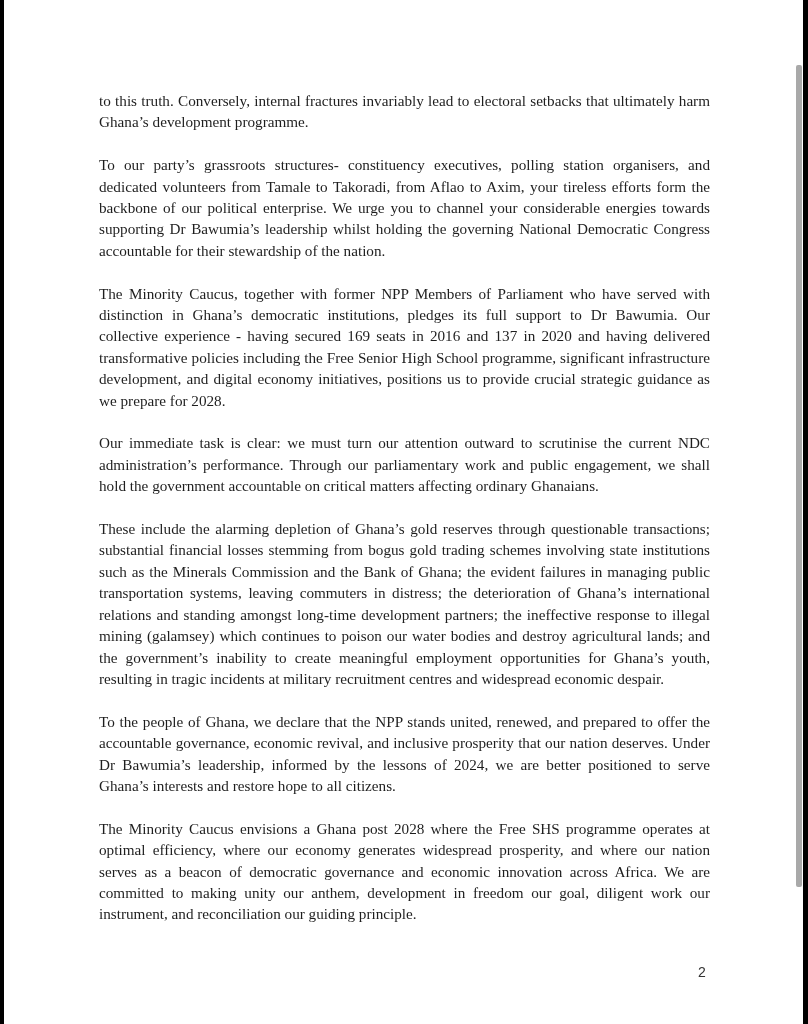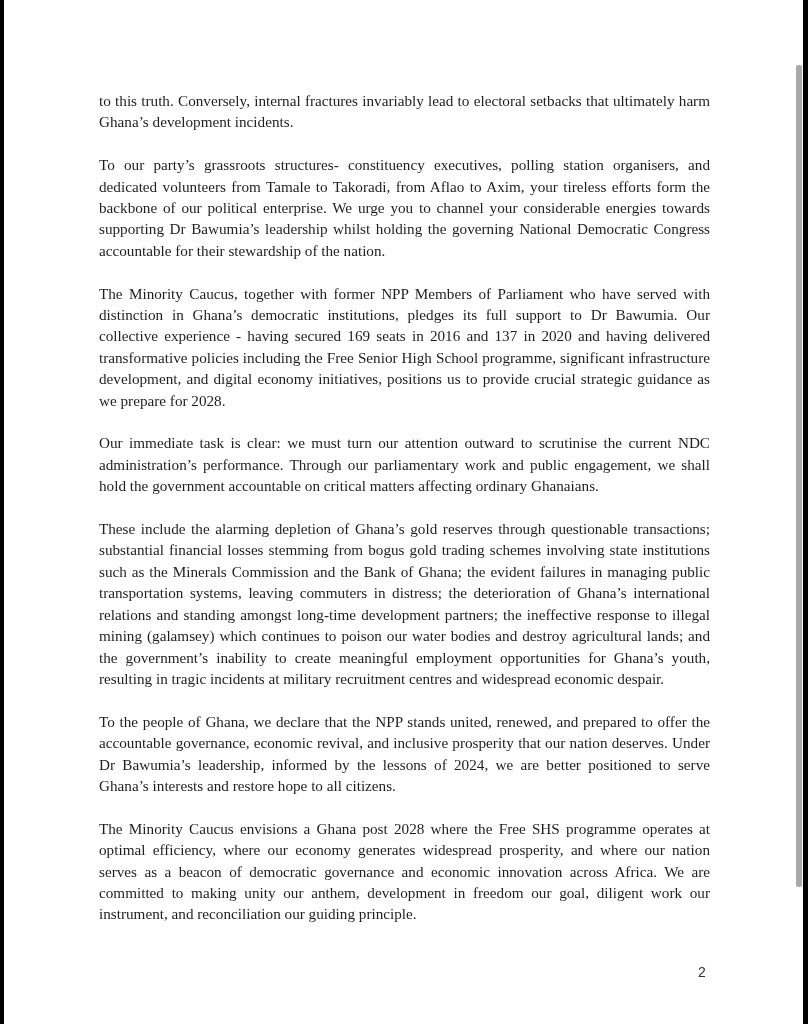--- a/index.html
+++ b/index.html
@@ -60,21 +60,21 @@
     color: #333333;
   }
 </style>
 </head>
 <body>
 
 <div class="viewport">
   <div class="left-edge"></div>
 
   <div class="page">
-    <p>to this truth. Conversely, internal fractures invariably lead to electoral setbacks that ultimately harm Ghana’s development incidents.</p>
+    <p>to this truth. Conversely, internal fractures invariably lead to electoral setbacks that ultimately harm Ghana’s development programme.</p>
     <p>To our party’s grassroots structures- constituency executives, polling station organisers, and dedicated volunteers from Tamale to Takoradi, from Aflao to Axim, your tireless efforts form the backbone of our political enterprise. We urge you to channel your considerable energies towards supporting Dr Bawumia’s leadership whilst holding the governing National Democratic Congress accountable for their stewardship of the nation.</p>
     <p>The Minority Caucus, together with former NPP Members of Parliament who have served with distinction in Ghana’s democratic institutions, pledges its full support to Dr Bawumia. Our collective experience - having secured 169 seats in 2016 and 137 in 2020 and having delivered transformative policies including the Free Senior High School programme, significant infrastructure development, and digital economy initiatives, positions us to provide crucial strategic guidance as we prepare for 2028.</p>
     <p>Our immediate task is clear: we must turn our attention outward to scrutinise the current NDC administration’s performance. Through our parliamentary work and public engagement, we shall hold the government accountable on critical matters affecting ordinary Ghanaians.</p>
     <p>These include the alarming depletion of Ghana’s gold reserves through questionable transactions; substantial financial losses stemming from bogus  gold trading schemes involving state institutions such as the Minerals Commission and the Bank of Ghana; the evident failures in managing public transportation systems, leaving commuters in distress; the deterioration of Ghana’s international relations and standing amongst long-time development partners; the ineffective response to illegal mining (galamsey) which continues to poison our water bodies and destroy agricultural lands; and the government’s inability to create meaningful employment opportunities for Ghana’s youth, resulting in tragic incidents at military recruitment centres and widespread economic despair.</p>
     <p>To the people of Ghana, we declare that the NPP stands united, renewed, and prepared to offer the accountable governance, economic revival, and inclusive prosperity that our nation deserves. Under Dr Bawumia’s leadership, informed by the lessons of 2024, we are better positioned to serve Ghana’s interests and restore hope to all citizens.</p>
     <p>The Minority Caucus envisions a Ghana post 2028 where the Free SHS programme operates at optimal efficiency, where our economy generates widespread prosperity, and where our nation serves as a beacon of democratic governance and economic innovation across Africa. We are committed to making unity our anthem, development in freedom our goal, diligent work our instrument, and reconciliation our guiding principle.</p>
   </div>
 
   <div class="page-number">2</div>
 

